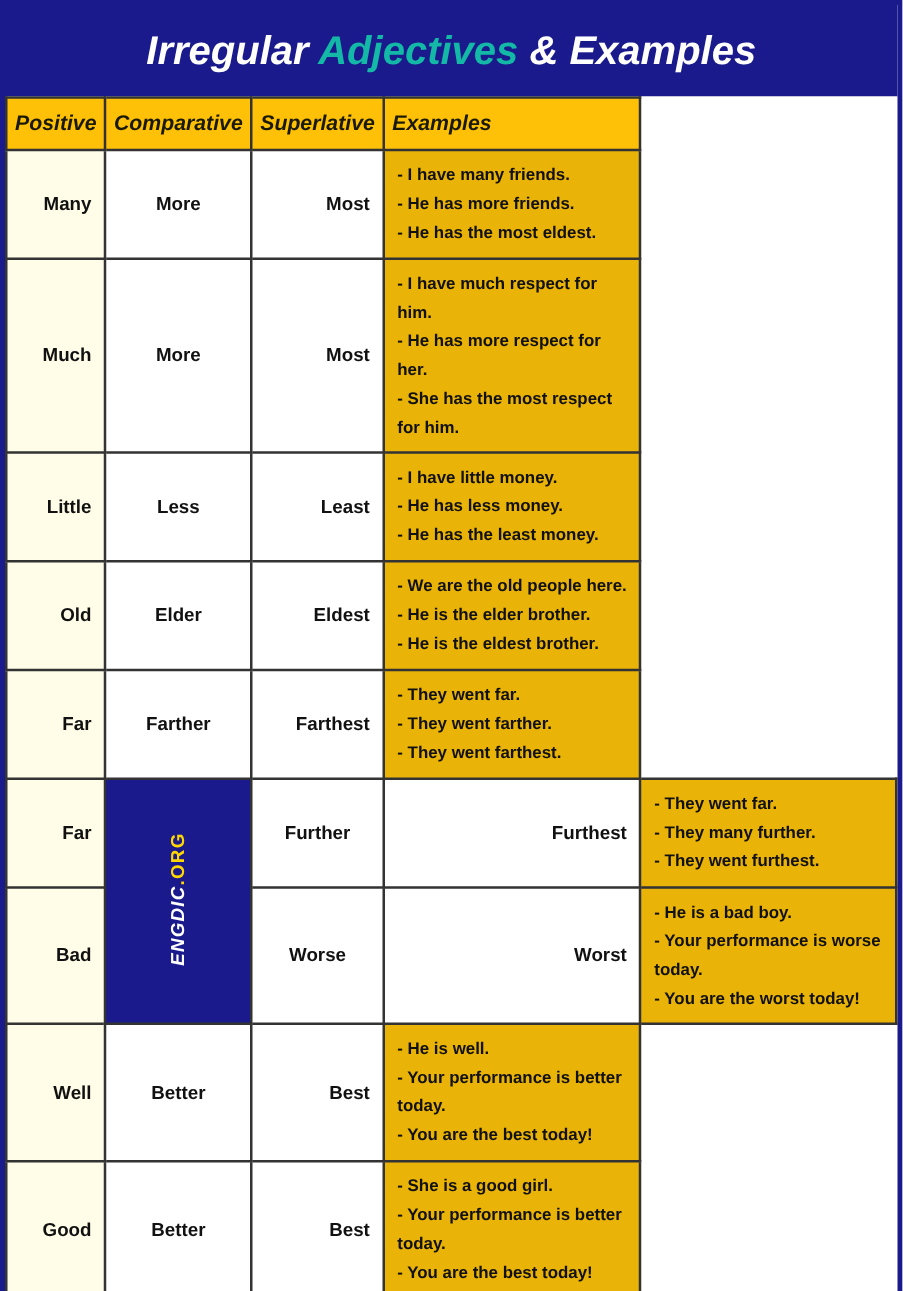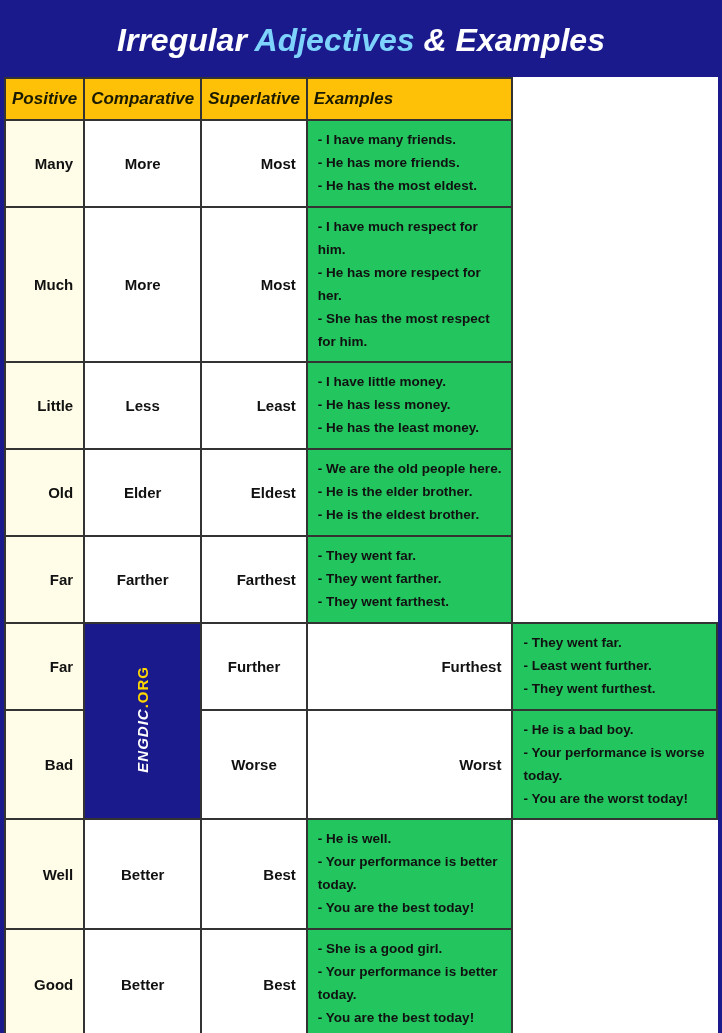--- a/index.html
+++ b/index.html
@@ -21,21 +21,21 @@
       padding: 18px 10px;
       text-align: center;
     }
     .header h1 {
       font-size: 32px;
       font-weight: 900;
       font-style: italic;
       color: #fff;
     }
     .header h1 span.yellow {
-      color: #7dd3fc;
+      color: #14b8a6;
     }
     table {
       width: 100%;
       border-collapse: collapse;
     }
     thead tr th {
       background: #FFC107;
       color: #1a1a00;
       font-size: 17px;
       font-weight: 800;
@@ -67,21 +67,21 @@
       font-size: 15px;
       font-weight: 700;
     }
     tbody tr td.superlative {
       background: #fff;
       text-align: right;
       font-size: 15px;
       font-weight: 700;
     }
     tbody tr td.examples {
-      background: #22c55e;
+      background: #eab308;
       font-size: 13.5px;
       font-weight: 600;
       line-height: 1.7;
     }
     
     .watermark-td {
       background: #1a1a8c;
       text-align: center;
       vertical-align: middle;
       width: 58px;
@@ -150,21 +150,21 @@
           <td class="positive">Far</td>
           <td class="comparative">Farther</td>
           <td class="superlative">Farthest</td>
           <td class="examples"><span>- They went far.</span><br><span>- They went farther.</span><br><span>- They went farthest.</span></td>
         </tr>
         <tr>
           <td class="positive">Far</td>
           <td class="watermark-td" rowspan="2"><span class="watermark-td-text">ENGDIC<em>.ORG</em></span></td>
           <td class="comparative">Further</td>
           <td class="superlative">Furthest</td>
-          <td class="examples"><span>- They went far.</span><br><span>- Least went further.</span><br><span>- They went furthest.</span></td>
+          <td class="examples"><span>- They went far.</span><br><span>- They many further.</span><br><span>- They went furthest.</span></td>
         </tr>
         <tr>
           <td class="positive">Bad</td>
           <td class="comparative">Worse</td>
           <td class="superlative">Worst</td>
           <td class="examples"><span>- He is a bad boy.</span><br><span>- Your performance is worse today.</span><br><span>- You are the worst today!</span></td>
         </tr>
         <tr>
           <td class="positive">Well</td>
           <td class="comparative">Better</td>

